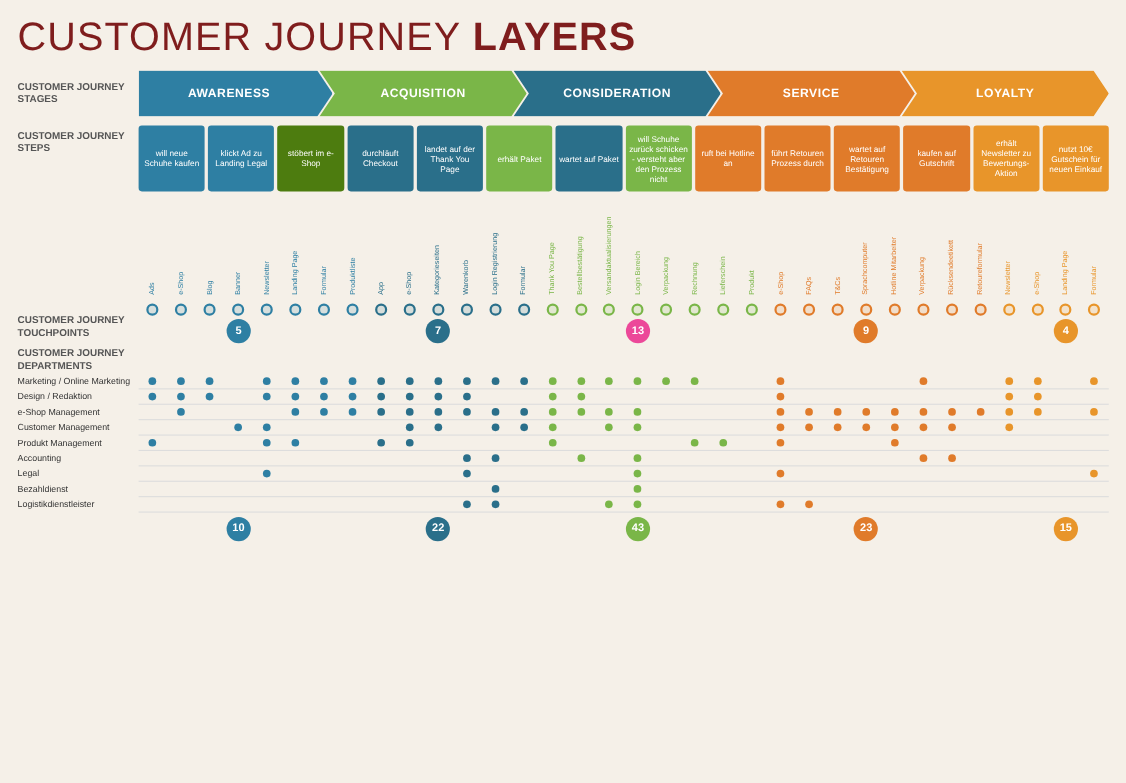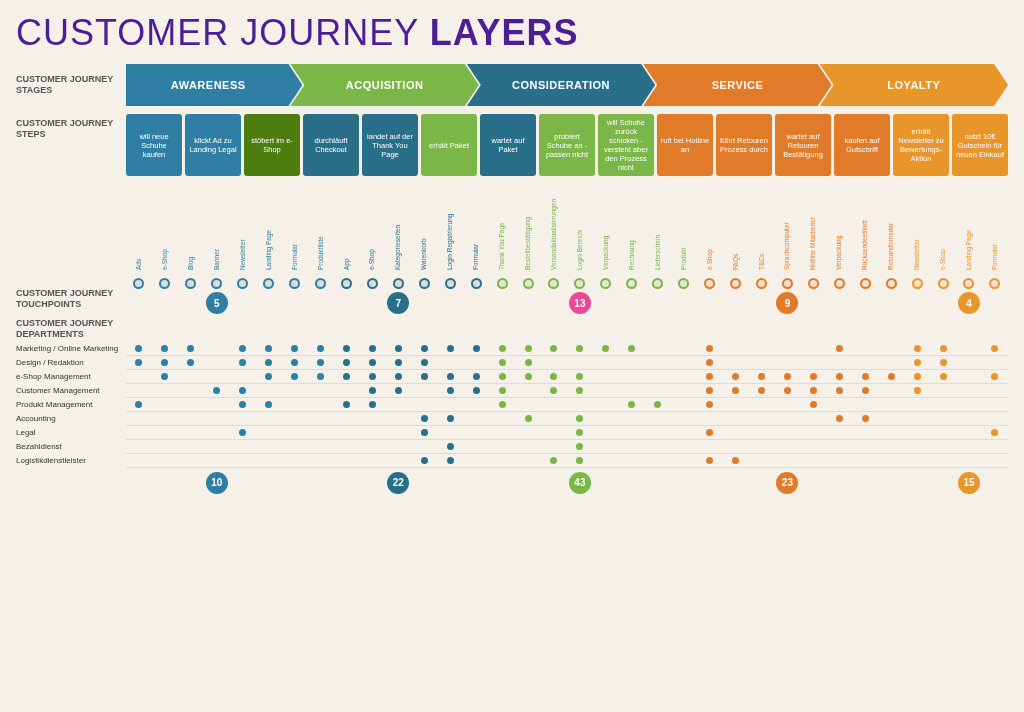--- a/index.html
+++ b/index.html
@@ -11,21 +11,21 @@
       overflow: hidden;
     }
     .main-container {
       width: 1024px;
       padding: 12px 16px 10px 16px;
     }
     
     .page-title {
       font-size: 36px;
       font-weight: 300;
-      color: #4c1d95;
+      color: #7f1d1d;
       letter-spacing: 1px;
       margin-bottom: 10px;
       text-transform: uppercase;
     }
     .page-title strong {
       font-weight: 900;
     }
     
     .section-label {
       font-size: 9px;
@@ -265,21 +265,20 @@
       <div class="section-label">CUSTOMER JOURNEY<br><strong>STEPS</strong></div>
     </div>
     <div class="steps-boxes" id="steps-container">
     <div class="step-box" style="background: rgb(46, 127, 163);">will neue Schuhe kaufen</div>
         <div class="step-box" style="background: rgb(46, 127, 163);">klickt Ad zu Landing Legal</div>
         <div class="step-box" style="background: #4d7c0f;">stöbert im e-Shop</div>
         <div class="step-box" style="background: rgb(42, 111, 138);">durchläuft Checkout</div>
         <div class="step-box" style="background: rgb(42, 111, 138);">landet auf der Thank You Page</div>
         <div class="step-box" style="background: rgb(122, 182, 72);">erhält Paket</div>
         <div class="step-box" style="background: rgb(42, 111, 138);">wartet auf Paket</div>
-        <div class="step-box" style="background: rgb(122, 182, 72);">probiert Schuhe an - passen nicht</div>
         <div class="step-box" style="background: rgb(122, 182, 72);">will Schuhe zurück schicken - versteht aber den Prozess nicht</div>
         <div class="step-box" style="background: rgb(224, 123, 42);">ruft bei Hotline an</div>
         <div class="step-box" style="background: rgb(224, 123, 42);">führt Retouren Prozess durch</div>
         <div class="step-box" style="background: rgb(224, 123, 42);">wartet auf Retouren Bestätigung</div>
         <div class="step-box" style="background: rgb(224, 123, 42);">kaufen auf Gutschrift</div>
         <div class="step-box" style="background: rgb(232, 149, 42);">erhält Newsletter zu Bewertungs-Aktion</div>
         <div class="step-box" style="background: rgb(232, 149, 42);">nutzt 10€ Gutschein für neuen Einkauf</div>
       </div>
   </div>
 

